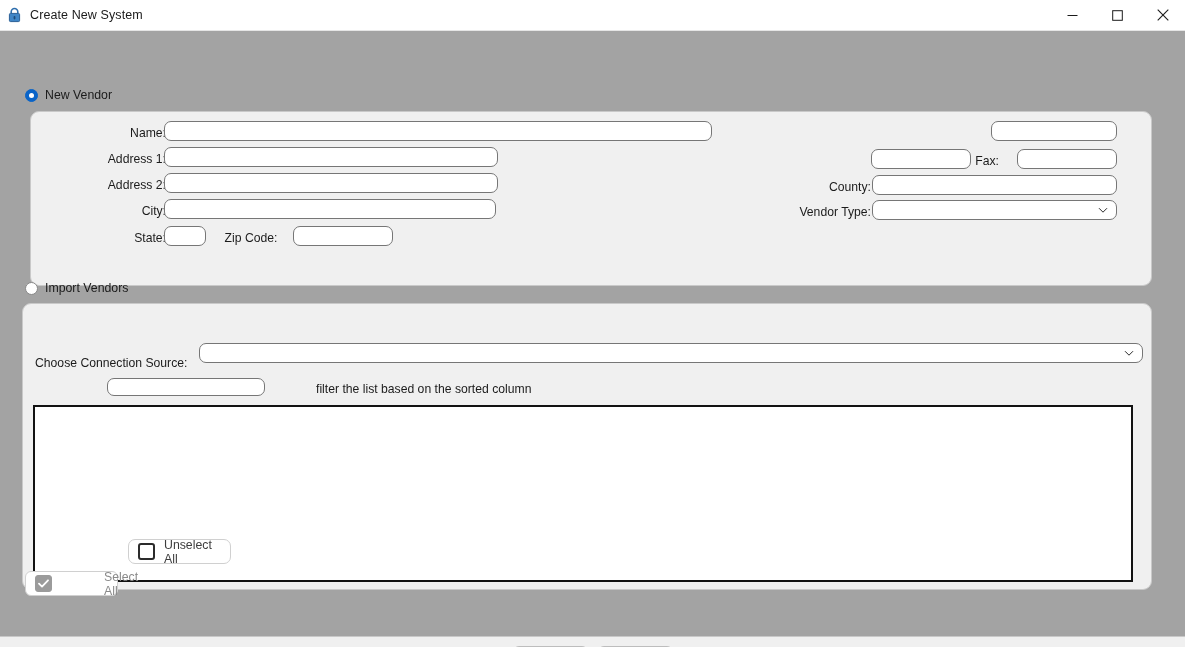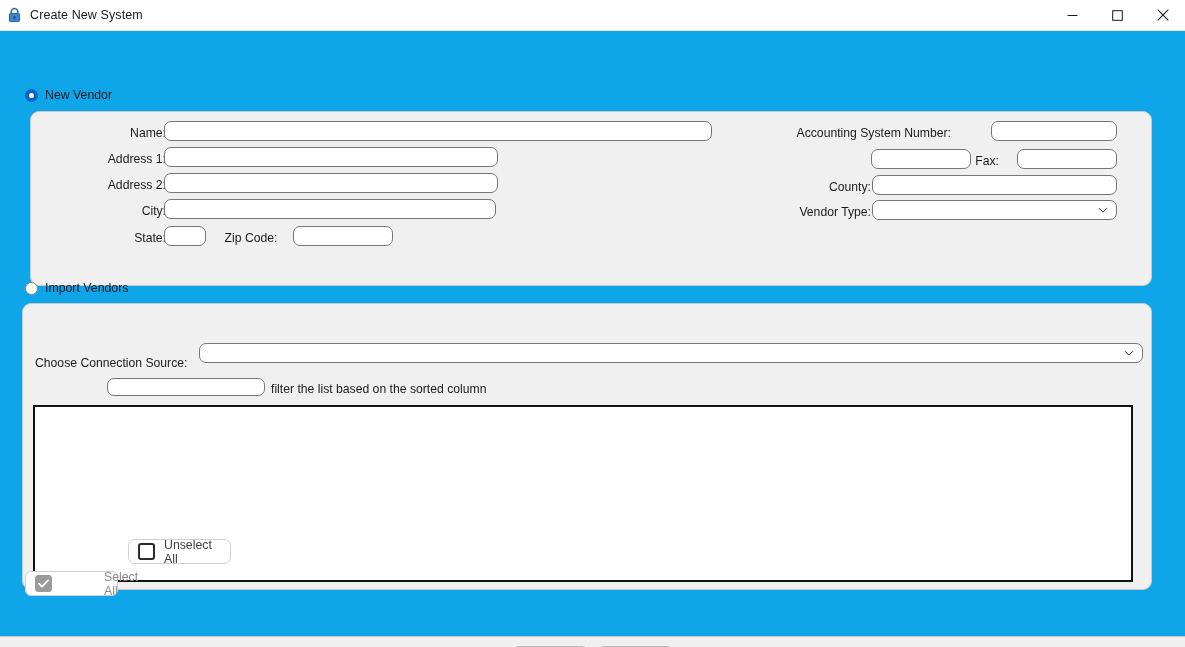--- a/index.html
+++ b/index.html
@@ -28,21 +28,21 @@
     width: 45px; height: 31px;
     display: flex; align-items: center; justify-content: center;
     background: transparent; border: 0; padding: 0;
   }
   .win-btn svg { display: block; }
 
   
   .client {
     position: absolute; left: 0; top: 31px;
     width: 1185px; height: 616px;
-    background: #0ea5e9;
+    background: #a3a3a3;
   }
 
   
   .radio-row {
     position: absolute;
     display: flex; align-items: center; gap: 7px;
     font-size: 12.3px; color: #1b1b1b;
   }
   .radio {
     width: 13px; height: 13px; border-radius: 50%;
@@ -97,20 +97,21 @@
   }
   .combo .combo-val { flex: 1; overflow: hidden; white-space: nowrap; }
   .combo .chev { flex: none; width: 14px; display: flex; align-items: center; justify-content: center; }
   .combo .chev svg { display: block; }
 
   .hint {
     position: absolute;
     font-size: 12.2px;
     color: #1b1b1b;
     white-space: nowrap;
+    margin-left: 45px;
   }
 
   
   .listbox {
     position: absolute;
     background: #ffffff;
     border: 2px solid #121212;
   }
 
   
@@ -210,21 +211,20 @@
 
     <span class="lbl" style="left:10px; top:92px; width:125px;">City:</span>
     <input class="txt" style="left: 133px; top: 87px; width: 332px; height: 20px;" value="">
 
     <span class="lbl" style="left:10px; top:119px; width:125px;">State:</span>
     <input class="txt" style="left: 133px; top: 114px; width: 42px; height: 20px;" value="">
 
     <span class="lbl" style="left:180px; top:119px; width:80px; text-align:center;">Zip Code:</span>
     <input class="txt" style="left: 262px; top: 114px; width: 100px; height: 20px;" value="">
 
-    <span class="lbl" style="left:640px; top:14px; width:280px;">Accounting System Number:</span>
     <input class="txt" style="left: 960px; top: 9px; width: 126px; height: 20px;" value="">
 
     <span class="lbl" style="left:690px; top:42px; width:230px;">Phone:</span>
     <input class="txt" style="left: 840px; top: 37px; width: 100px; height: 20px;" value="">
 
     <span class="lbl" style="left:930px; top:42px; width:38px;">Fax:</span>
     <input class="txt" style="left: 986px; top: 37px; width: 100px; height: 20px;" value="">
 
     <span class="lbl" style="left:690px; top:68px; width:150px;">County:</span>
     <input class="txt" style="left: 841px; top: 63px; width: 245px; height: 20px;" value="">

